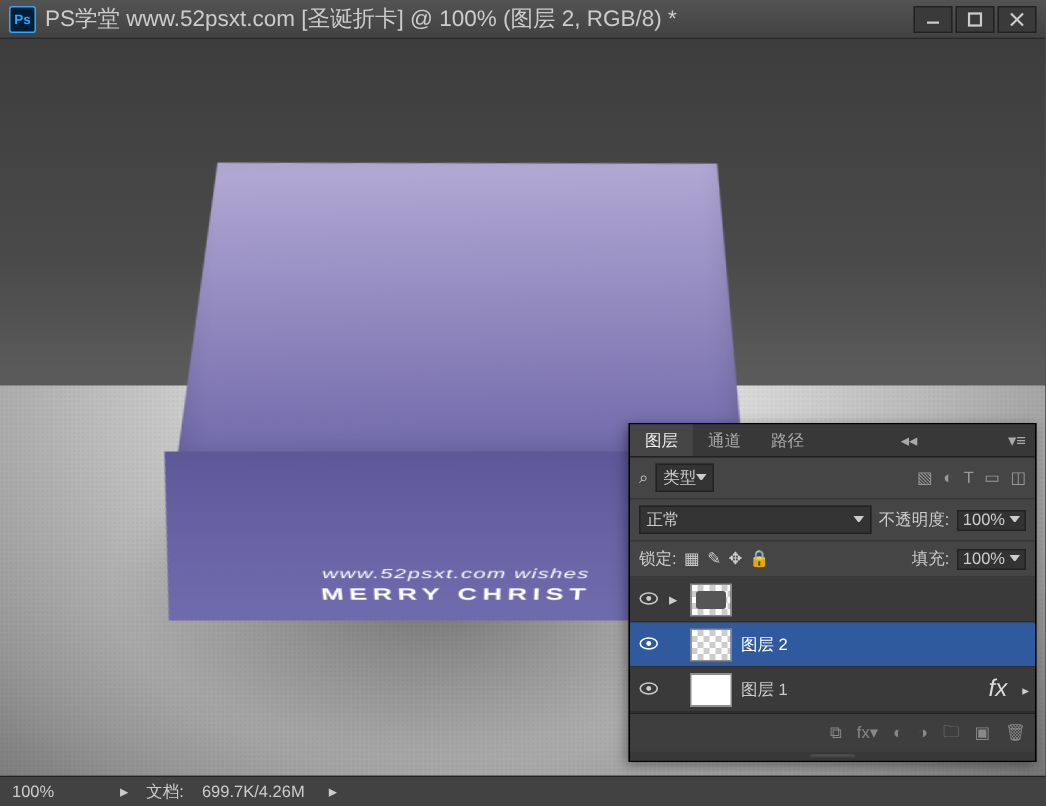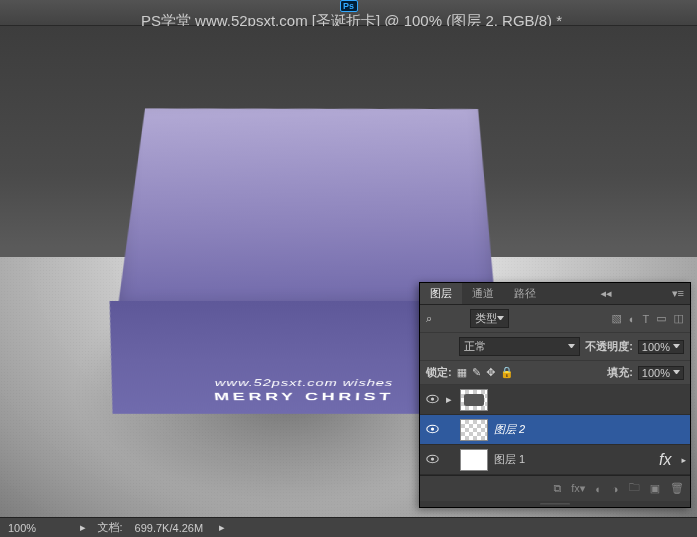--- a/index.html
+++ b/index.html
@@ -1,21 +1,21 @@
 <!DOCTYPE html>
 <html><head>
 <meta charset="utf-8">
 <style>
 * { margin: 0; padding: 0; box-sizing: border-box; font-family: "Microsoft YaHei", Arial, sans-serif; }
 body { width: 697px; height: 537px; background: #535353; overflow: hidden; position: relative; }
 
 .window { width: 697px; height: 537px; background: #535353; position: relative; }
 
 
-.titlebar { height: 26px; background: linear-gradient(#535353, #424242); display: flex; align-items: center; padding: 0 6px; border-bottom: 1px solid #282828; flex-direction: column; }
+.titlebar { height: 26px; background: linear-gradient(#535353, #424242); display: flex; align-items: center; padding: 0 6px; border-bottom: 1px solid #282828; }
 .ps-icon { width: 18px; height: 18px; background: #001e36; border: 1px solid #31a8ff; display: flex; align-items: center; justify-content: center; color: #31a8ff; font-size: 9px; font-weight: bold; border-radius: 2px; }
 .title-text { flex: 1; color: #ccc; font-size: 15px; margin-left: 6px; }
 .win-controls { display: flex; gap: 2px; }
 .win-btn { width: 26px; height: 18px; background: #3a3a3a; border: 1px solid #222; display: flex; align-items: center; justify-content: center; color: #ccc; font-size: 10px; cursor: pointer; }
 .win-btn svg { width: 10px; height: 10px; }
 
 
 .canvas-area { position: absolute; top: 26px; left: 0; right: 0; bottom: 20px; background: linear-gradient(to bottom, #3d3d3d 0%, #4a4a4a 30%, #5a5a5a 45%); overflow: hidden; }
 .floor { position:absolute; top:47%; left:0; right:0; bottom:0; background: radial-gradient(ellipse at 48% -10%, #eeeeee 0%, #d8d8d8 30%, #b8b8b8 55%, #999 80%, #777 100%); filter: contrast(1.05); }
 .floor::after{content:"";position:absolute;inset:0;background-image:radial-gradient(rgba(0,0,0,.1) 1px, transparent 1px);background-size:3px 3px;opacity:.3;}
@@ -28,32 +28,32 @@
 .card-line1 { font-style: italic; font-size: 16px; letter-spacing: 1px; }
 .card-line2 { font-weight: bold; font-size: 20px; letter-spacing: 4px; font-family: Arial, sans-serif; margin-top:4px;}
 
 
 .layers-panel { position:absolute; right:6px; top:282px; width:272px; background:#454545; border:1px solid #000; box-shadow: -2px 2px 8px rgba(0,0,0,.4); font-size:11px; color:#ccc; }
 .panel-header { display:flex; align-items:center; height:22px; background:#383838; border-bottom:1px solid #222; }
 .panel-tab { padding:0 10px; height:100%; display:flex; align-items:center; color:#aaa; position:relative; }
 .panel-tab.active { background:#454545; color:#eee; }
 .panel-menu { margin-left:auto; padding:0 6px; color:#aaa; }
 .panel-row { display:flex; align-items:center; padding:4px 6px; gap:5px; border-bottom:1px solid #383838; }
-.panel-row .sel { background:#333; border:1px solid #222; padding:1px 4px; display:flex; align-items:center; gap:0;margin-left:33px; }
+.panel-row .sel { background:#333; border:1px solid #222; padding:1px 4px; display:flex; align-items:center; gap:0; }
 .panel-row .icons { display:flex; gap:7px; margin-left:auto; color:#999; align-items:center; }
 .panel-row .icons span{font-size:11px;}
-.panel-row .label { color:#ccc;font-weight:bold; }
+.panel-row .label { color:#ccc; }
 .smalldrop { width:7px; height:5px; display:inline-block; }
 .smalldrop::after{content:"";display:block;border-left:3px solid transparent;border-right:3px solid transparent;border-top:4px solid #ccc;}
 .opacity-field{background:#333;border:1px solid #222;padding:0 3px;display:flex;align-items:center;gap:3px;}
 
 
 .layer-list { max-height:120px; background:#3a3a3a; }
 .layer-row { display:flex; align-items:center; height:30px; border-bottom:1px solid #2c2c2c; padding:0 4px; gap:6px; }
-.layer-row.selected { background:#2f5a9e; color:#fff;font-style:italic; }
+.layer-row.selected { background:#2f5a9e; color:#fff; }
 .eye { width:16px; text-align:center; color:#ccc; font-size:12px; }
 .eye svg { width:13px; height:10px; }
 .thumb { width:28px; height:22px; border:1px solid #888; background:#fff; display:flex; align-items:center; justify-content:center; overflow:hidden; }
 .thumb.trans { background: repeating-conic-gradient(#ccc 0 25%, #fff 0 50%) 0 0/8px 8px; }
 .thumb .shadowthumb{width:80%;height:60%;background:#555;border-radius:2px;}
 .layer-name { flex:1; font-size:11px; white-space:nowrap; overflow:hidden; text-overflow:ellipsis; }
 .fx { font-style:italic; font-size:16px; color:#ddd; margin-right:4px;}
 .layer-row .ptr{width:8px;}
 
 

